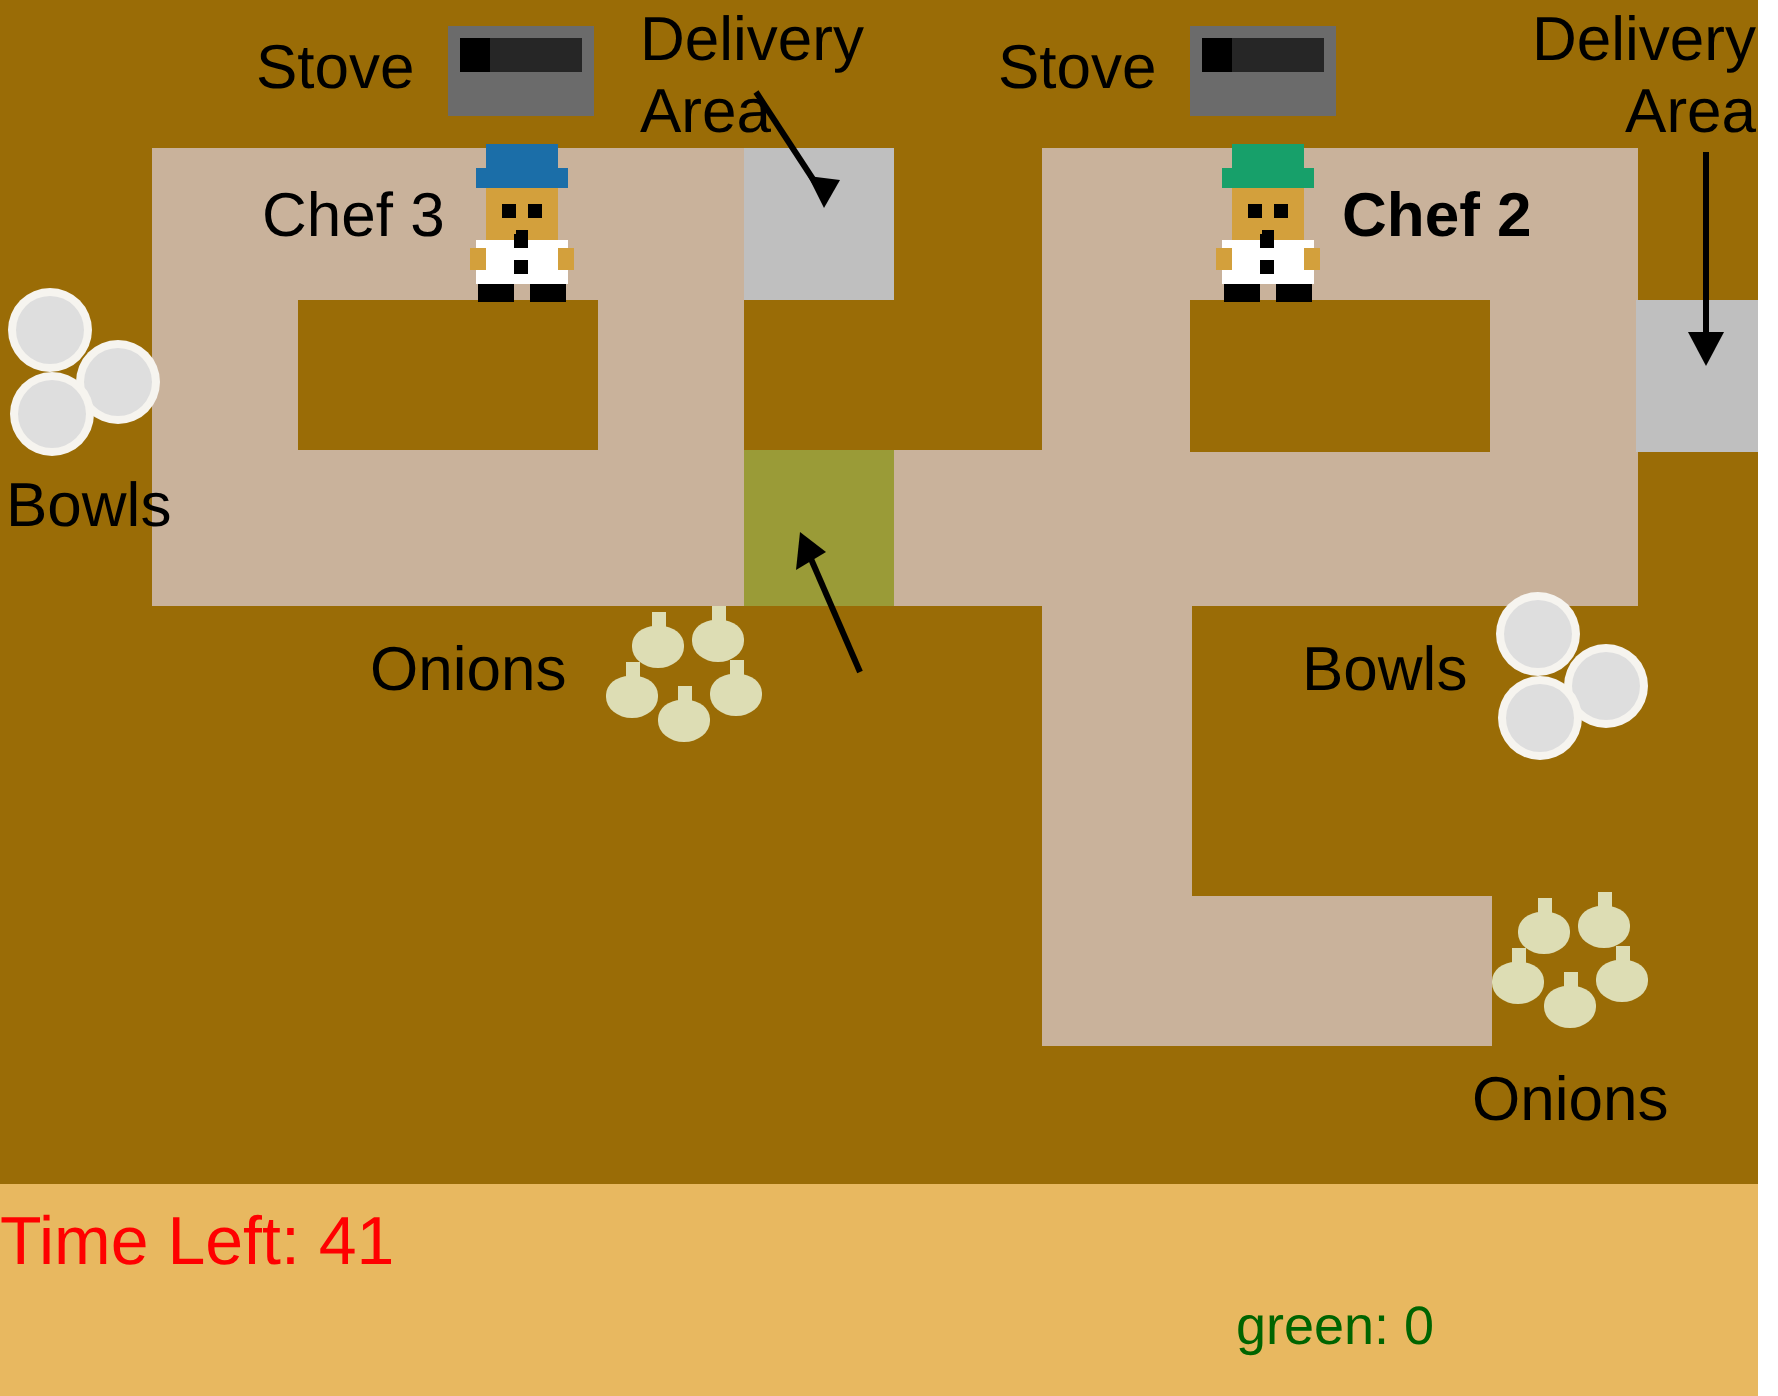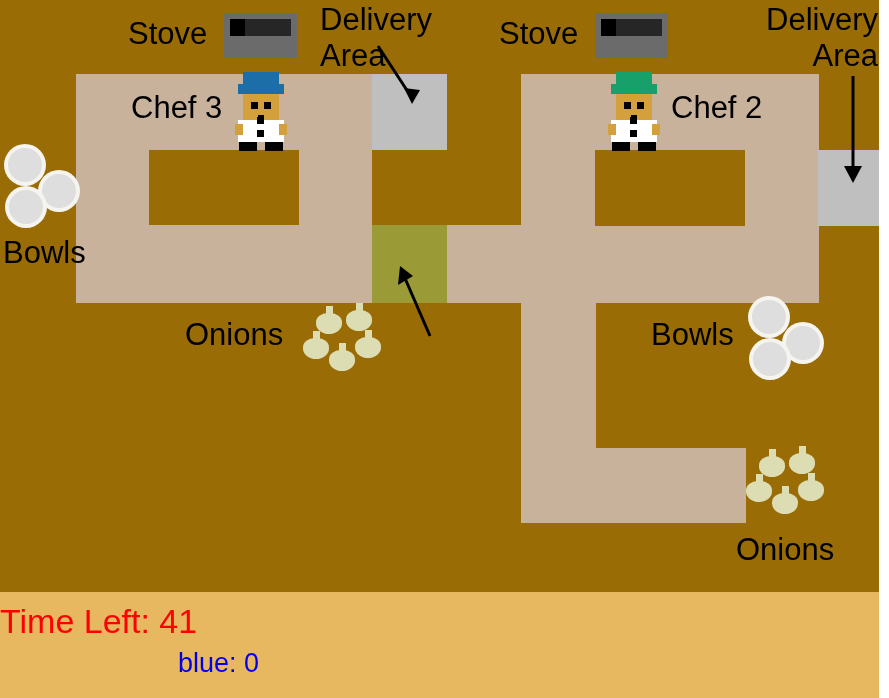--- a/index.html
+++ b/index.html
@@ -378,31 +378,31 @@
     <div class="label" style="left:499px; top:16px;">Stove</div>
 
     <div class="label" style="left:320px; top:2px;">Delivery
 Area</div>
 
     <div class="label right-al" style="left:712px; top:2px; width:166px;">Delivery
 Area</div>
 
     <div class="label" style="left:131px; top:90px;">Chef 3</div>
 
-    <div class="label" style="left:671px; top:90px;">Chef 2</div>
+    <div class="label" style="left:671px; top:90px;font-weight:bold;">Chef 2</div>
 
     <div class="label" style="left:3px; top:235px;">Bowls</div>
 
     <div class="label" style="left:651px; top:317px;">Bowls</div>
 
     <div class="label" style="left:185px; top:317px;">Onions</div>
 
     <div class="label" style="left:736px; top:532px;">Onions</div>
 
 
   </div>
 
   <div id="hud">
     <div class="time">Time Left: 41</div>
-    <div class="score-blue">blue: 0</div>
+    <div class="score-green">green: 0</div>
   </div>
 
 </div>
 
 </body></html>

